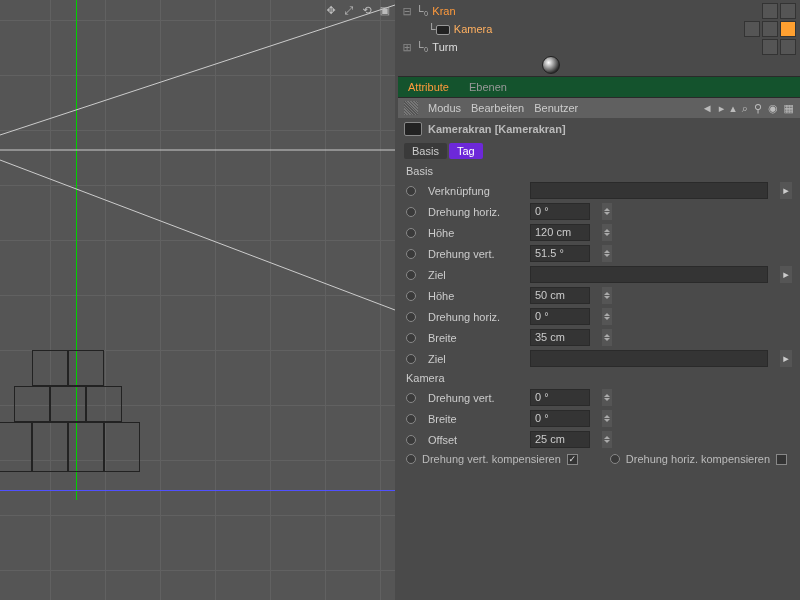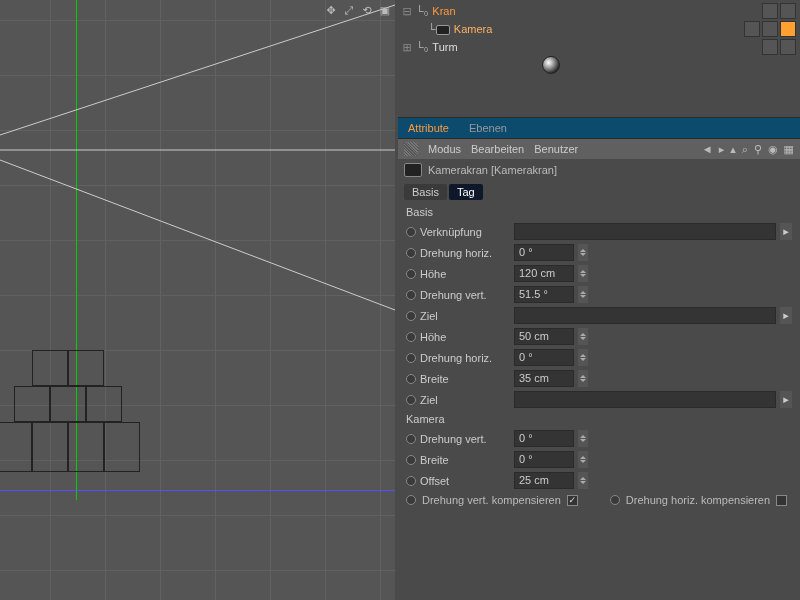--- a/index.html
+++ b/index.html
@@ -23,39 +23,39 @@
 .om-row { display:flex; align-items:center; height:18px; gap:4px; }
 .om-row .exp { width:10px; text-align:center; color:#888; }
 .om-row .ind { display:inline-block; }
 .om-name { color:#ddd; }
 .om-name.sel { color:#ff9a3c; }
 .om-name.child { color:#ffb060; }
 .om-icons { margin-left:auto; display:flex; gap:2px; }
 .om-icons span { width:16px; height:16px; background:#555; border:1px solid #333; }
 .om-sphere { width:18px; height:18px; border-radius:50%; background:radial-gradient(circle at 35% 35%,#fff,#aaa 30%,#333 70%,#000); border:1px solid #222; margin-left:140px; }
 
-.tabs { display:flex; background:#0c4a6e; border-top:1px solid #2a2a2a; border-bottom:1px solid #2a2a2a;margin-top:41px; }
+.tabs { display:flex; background:#14532d; border-top:1px solid #2a2a2a; border-bottom:1px solid #2a2a2a; }
 .tabs .tab { padding:4px 10px; color:#999; }
 .tabs .tab.active { color:#ff9a3c; }
 
 .modebar { display:flex; align-items:center; gap:10px; background:#606060; padding:3px 6px; }
 .modebar .grip { width:14px; height:14px; background:repeating-linear-gradient(45deg,#777,#777 1px,#555 1px,#555 2px); }
 .modebar a { color:#ccc; }
 .modebar .right { margin-left:auto; display:flex; gap:6px; align-items:center; color:#ccc; }
 
-.objline { display:flex; align-items:center; gap:6px; padding:4px 6px; background:#4a4a4a; }
+.objline { display:flex; align-items:center; gap:6px; padding:4px 6px; background:#4a4a4a;font-weight:bold; }
 .objline .ico { width:18px; height:14px; background:#222; border:1px solid #888; border-radius:2px; position:relative; }
 .subtabs { display:flex; gap:2px; padding:3px 6px; }
 .subtabs .st { padding:2px 8px; background:#3a3a3a; color:#ccc; border-radius:2px; }
-.subtabs .st.active { background:#0f172a; color:#fff; }
+.subtabs .st.active { background:#6d28d9; color:#fff; }
 
 .section { background:#4a4a4a; }
 .section-h { background:#545454; padding:3px 8px; font-weight:bold; color:#ccc; border-top:1px solid #333; border-bottom:1px solid #333; }
 .group-h { padding:3px 8px; color:#ccc; }
-.row { display:flex; align-items:center; padding:2px 8px; gap:4px; }
+.row { display:flex; align-items:center; padding:2px 8px; gap:12px; }
 .row .rad { width:10px; height:10px; border-radius:50%; border:1px solid #888; background:#3a3a3a; flex-shrink:0; }
 .row .lab { width:90px; color:#ccc; white-space:nowrap; overflow:hidden; }
 .row .val { width:60px; height:17px; background:#343434; border:1px solid #2a2a2a; padding:1px 4px; color:#ccc; }
 .row .spin { width:10px; height:17px; background:#555; display:flex; flex-direction:column; justify-content:center; gap:1px; }
 .row .spin::before, .row .spin::after { content:""; display:block; height:0; border-left:3px solid transparent; border-right:3px solid transparent; margin:0 auto; }
 .row .spin::before { border-bottom:3px solid #aaa; }
 .row .spin::after { border-top:3px solid #aaa; }
 .row .link { flex:1; height:17px; background:#343434; border:1px solid #2a2a2a; }
 .row .arrow { width:12px; height:17px; background:#555; display:flex; align-items:center; justify-content:center; color:#ccc; }
 .chkrow { display:flex; align-items:center; gap:6px; padding:3px 8px; }

